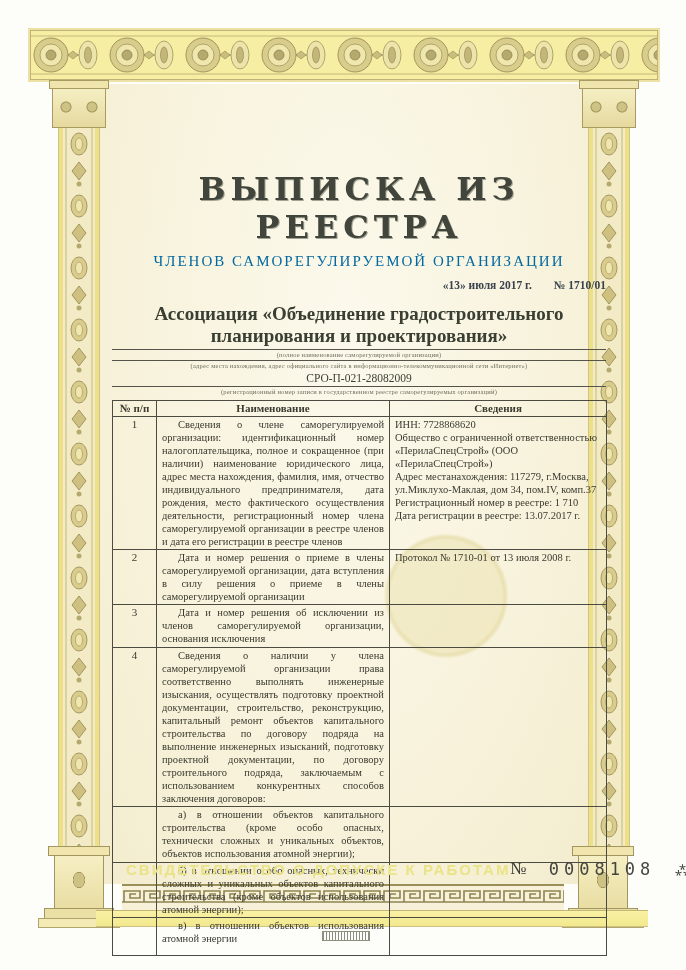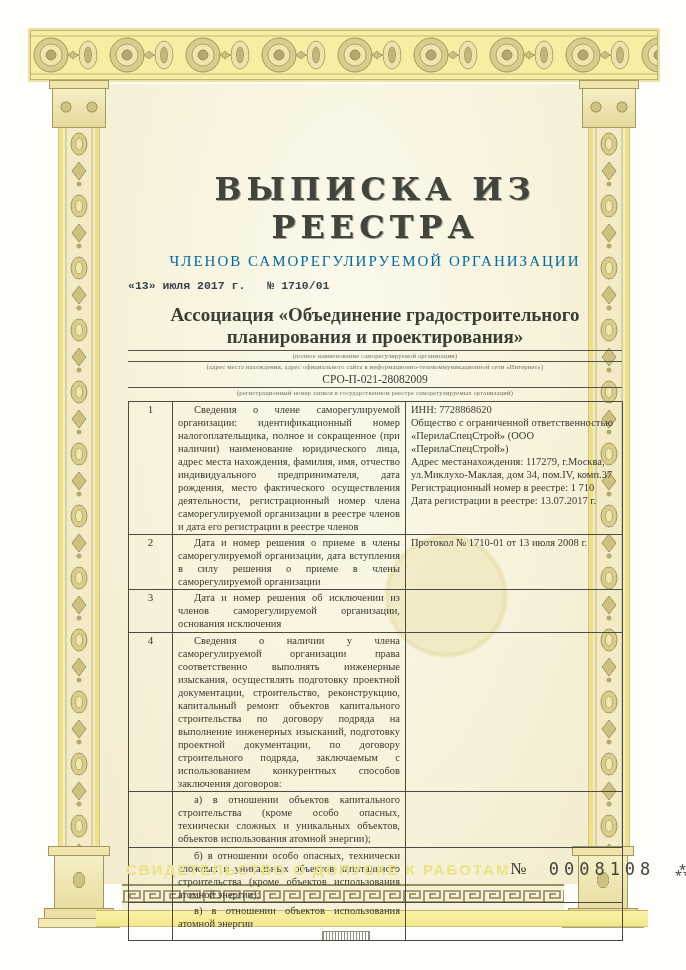--- a/index.html
+++ b/index.html
@@ -37,25 +37,25 @@
   .strip-yellow{position:absolute;left:96px;top:910px;width:552px;height:15px;
                 background:linear-gradient(#f9f2a4,#f2e88e);border-top:1px solid #c2b575;border-bottom:1px solid #cdc183;}
   .printer-mark{position:absolute;left:322px;top:931px;width:46px;height:8px;border:1px solid #8f8f80;
                 background:repeating-linear-gradient(90deg,#8c8c80 0 1px,rgba(0,0,0,0) 1px 3px);}
 
   .parchment{position:absolute;left:99px;top:84px;width:496px;height:800px;
              background:radial-gradient(circle 95px at 70% 64%,rgba(233,223,168,.45) 58%,rgba(222,209,142,.55) 62%,rgba(0,0,0,0) 66%),
                         radial-gradient(ellipse at 50% 30%,#fcf9ec 0%,#f8f3dd 55%,#f3ecce 100%);}
 
   
-  .content{position:absolute;left:92px;top:84px;width:494px;padding-left:36px;}
+  .content{position:absolute;left:112px;top:84px;width:494px;}
   .title{margin-top:86px;text-align:center;font-family:"DejaVu Serif",serif;font-weight:bold;
          font-size:32px;letter-spacing:5px;color:#42453c;text-shadow:1px 1px 0 #a3a594;}
   .subtitle{margin-top:7px;text-align:center;font-size:15px;letter-spacing:2px;color:#0369a1;}
-  .dateline{margin-top:9px;text-align:left;font-family:Liberation Mono, monospace;
+  .dateline{margin-top:9px;text-align:right;font-family:Liberation Serif, serif;
             font-weight:bold;font-size:11.5px;color:#39424c;}
   .dateline .gap{display:inline-block;width:22px;}
   .org{margin-top:12px;text-align:center;font-weight:bold;font-size:19px;color:#3a3f33;}
   .rule{border:0;border-top:1px solid #55544a;margin:2px 0 0 0;}
   .cap{margin-top:1px;text-align:center;font-size:6.5px;color:#6f6e5f;letter-spacing:.2px;}
   .addr,.sro{margin-top:3px;text-align:center;font-size:11.5px;color:#3a3f33;}
 
   table.reg{margin-top:5px;border-collapse:collapse;table-layout:fixed;width:494px;
             font-size:10.5px;line-height:13px;color:#3a3a30;}
   table.reg th,table.reg td{border:1px solid #4b4b41;vertical-align:top;padding:1px 5px;}
@@ -182,20 +182,25 @@
     <hr class="rule">
     <div class="cap">(регистрационный номер записи в государственном реестре саморегулируемых организаций)</div>
 
     <table class="reg">
       <colgroup>
           <col class="c-num">
           <col class="c-name">
           <col class="c-info">
         </colgroup>
       <tbody>
+          <tr>
+        <th>№ п/п</th>
+        <th>Наименование</th>
+        <th>Сведения</th>
+      </tr>
       <tr style="height:130px;">
         <td class="num">1</td>
         <td class="name">Сведения о члене саморегулируемой организации: идентификационный номер налогоплательщика, полное и сокращенное (при наличии) наименование юридического лица, адрес места нахождения, фамилия, имя, отчество индивидуального предпринимателя, дата рождения, место фактического осуществления деятельности, регистрационный номер члена саморегулируемой организации в реестре членов и дата его регистрации в реестре членов</td>
         <td class="info">
           <div>ИНН: 7728868620</div>
           <div>Общество с ограниченной ответственностью «ПерилаСпецСтрой» (ООО «ПерилаСпецСтрой»)</div>
           <div>Адрес местанахождения: 117279, г.Москва, ул.Миклухо-Маклая, дом 34, пом.IV, комп.37</div>
           <div>Регистрационный номер в реестре: 1 710</div>
           <div>Дата регистрации в реестре: 13.07.2017 г.</div>
         </td>

